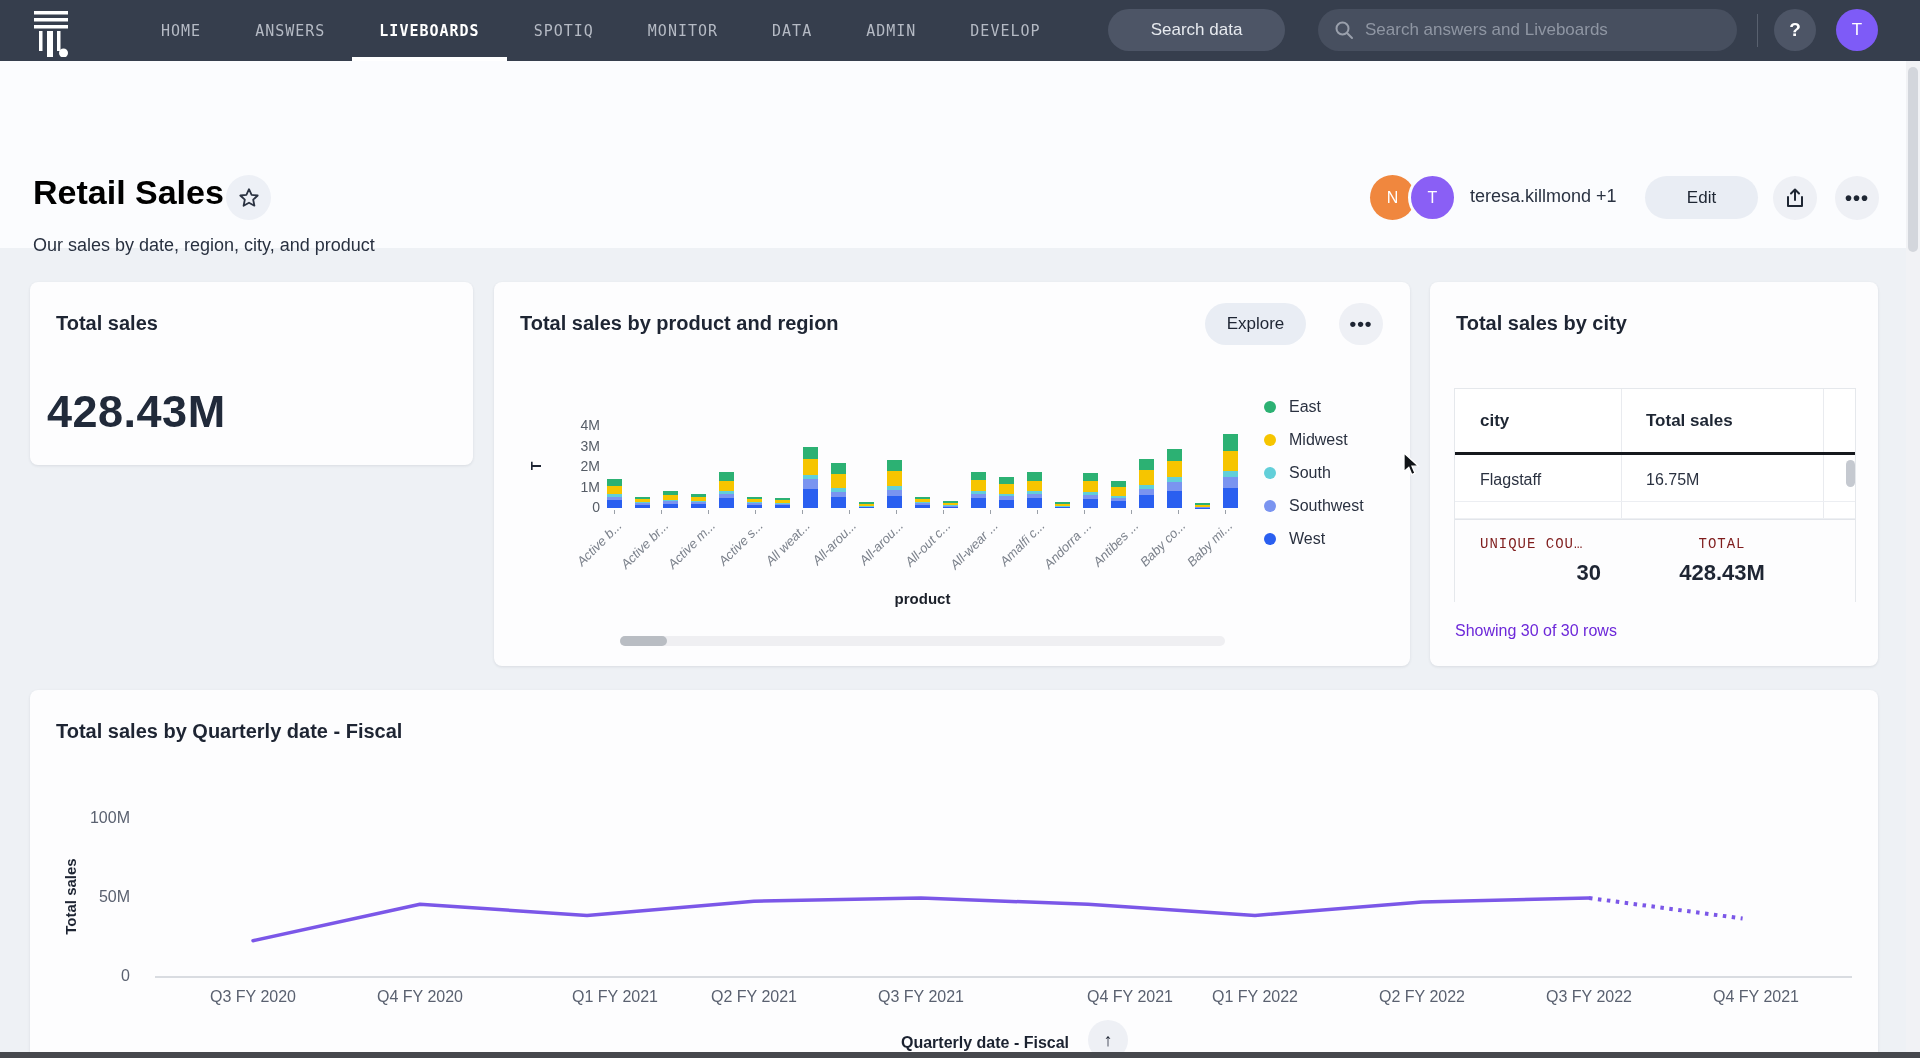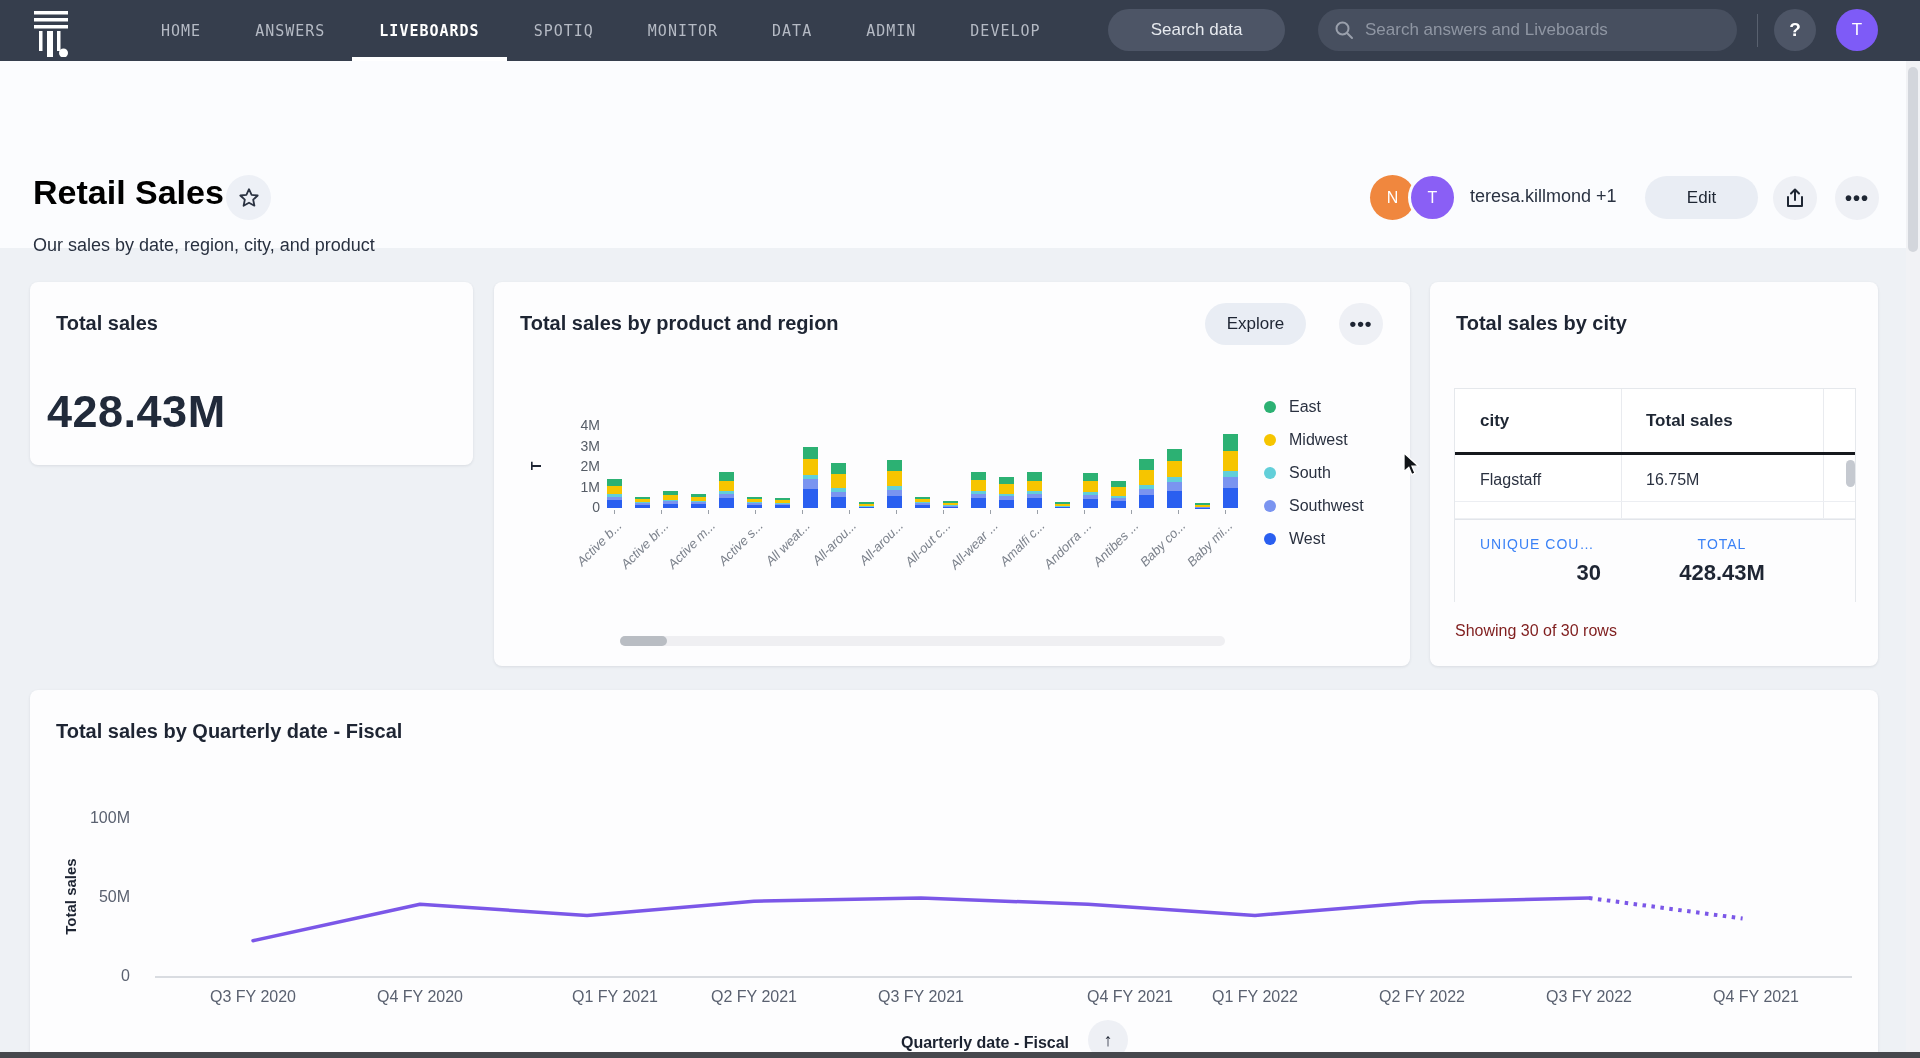--- a/index.html
+++ b/index.html
@@ -83,24 +83,24 @@
   .legend-label { font-size:16px; color:#2a3140; }
   
   .ts-table { position:absolute; left:24px; top:106px; width:402px; height:214px; border:1px solid #e5e8ec; background:#fff; }
   .t-col-sep { position:absolute; top:0; bottom:0; width:1px; background:#e9ebef; }
   .t-header { position:absolute; left:0; top:0; width:100%; height:66px; border-bottom:3px solid #15181d; display:flex; align-items:center; }
   .t-header .hc { font-size:17px; font-weight:bold; color:#1e2633; }
   .t-row { position:absolute; left:0; top:69px; width:100%; height:44px; border-bottom:1px solid #eceef2; display:flex; align-items:center; }
   .t-row .c { font-size:16px; color:#2a3140; }
   .t-partial { position:absolute; left:0; top:113px; width:100%; height:17px; border-bottom:1px solid #eef0f3; }
   .t-summary { position:absolute; left:0; top:130px; width:100%; height:84px; border-top:1px solid #e2e5ea; background:#fdfdfe; }
-  .sum-label { position:absolute; top:16px; font-family:Liberation Sans, sans-serif; font-size:14px; letter-spacing:1px; color:#3b82f6; }
+  .sum-label { position:absolute; top:16px; font-family:Liberation Mono, monospace; font-size:14px; letter-spacing:1px; color:#7f1d1d; }
   .sum-value { position:absolute; top:40px; font-size:22px; font-weight:bold; color:#1e2533; }
   .vscroll-thumb { position:absolute; left:391px; top:71px; width:9px; height:27px; border-radius:5px; background:#c5c9d0; cursor:pointer; }
-  .table-footer { position:absolute; left:25px; top:340px; font-size:16px; color:#7f1d1d; }
+  .table-footer { position:absolute; left:25px; top:340px; font-size:16px; color:#6d28d9; }
   
   .line-ytitle { position:absolute; left:-20px; top:198px; width:120px; text-align:center; transform:rotate(-90deg);
     font-size:15px; font-weight:600; color:#1e2533; }
   .line-ylab { position:absolute; left:30px; width:70px; text-align:right; font-size:16px; color:#5a6170; }
   .line-xlab { position:absolute; top:298px; width:170px; text-align:center; font-size:16px; color:#5a6170; }
   .line-xtitle { position:absolute; left:850px; top:344px; width:210px; text-align:center; font-size:16px; font-weight:600; color:#1b2230; }
   .sort-btn { position:absolute; left:1058px; top:330px; width:40px; height:40px; border-radius:50%; background:#eef0f5;
     display:flex; align-items:center; justify-content:center; font-size:18px; font-weight:bold; color:#1b2230; cursor:pointer; }
   
   .page-scroll { position:absolute; right:0; top:61px; width:14px; height:991px; background:#f1f2f5; }
@@ -384,20 +384,21 @@
       <span class="bar-xlabel" style="right: 373px;">Amalfi c...</span>
       <div class="bar-tick" style="left: 590px;"></div>
       <span class="bar-xlabel" style="right: 326px;">Andorra ...</span>
       <div class="bar-tick" style="left: 637px;"></div>
       <span class="bar-xlabel" style="right: 279px;">Antibes ...</span>
       <div class="bar-tick" style="left: 684px;"></div>
       <span class="bar-xlabel" style="right: 232px;">Baby co...</span>
       <div class="bar-tick" style="left: 731px;"></div>
       <span class="bar-xlabel" style="right: 185px;">Baby mi...</span>
     </div>
+  <div class="product-label">product</div>
   <div class="hscrollbar">
       <div class="thumb"></div>
     </div>
   <div class="legend">
       <div class="legend-item">
         <span class="legend-dot" style="background: rgb(44, 177, 115);"></span>
         <span class="legend-label">East</span>
       </div>
       <div class="legend-item">
         <span class="legend-dot" style="background: rgb(246, 197, 0);"></span>

